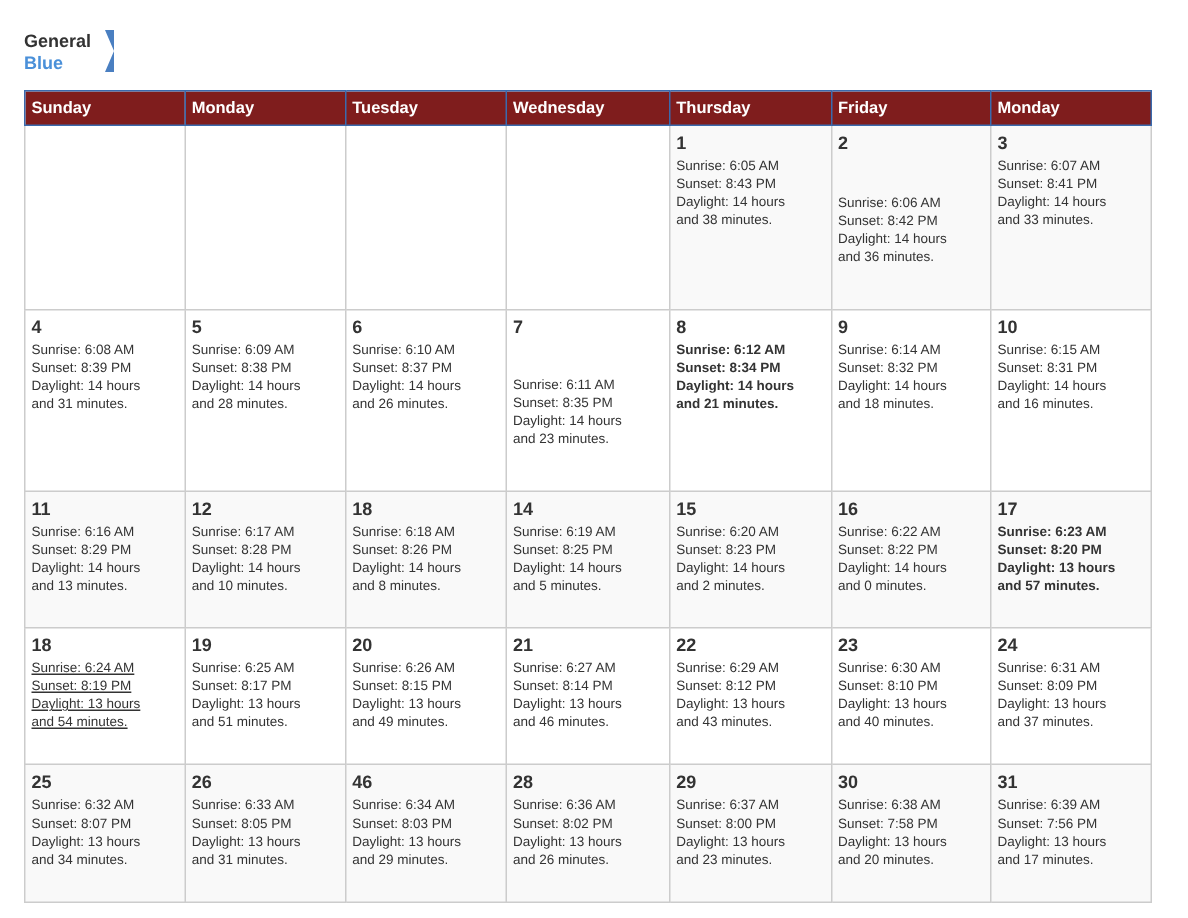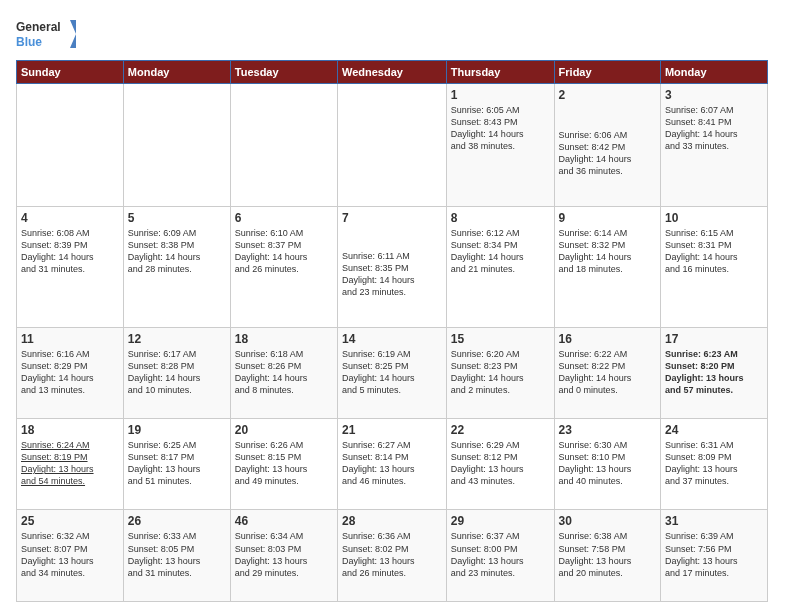--- a/index.html
+++ b/index.html
@@ -167,21 +167,21 @@
           </td>
           <td>
             <span class="day-number">7</span>
             <div class="day-info" style="white-space: pre-line; margin-top: 25px;">Sunrise: 6:11 AM
 Sunset: 8:35 PM
 Daylight: 14 hours
 and 23 minutes.</div>
           </td>
           <td>
             <span class="day-number">8</span>
-            <div class="day-info" style="white-space: pre-line;">Sunrise: 6:12 AM
+            <div class="day-info" style="white-space: pre-line; font-weight: bold;">Sunrise: 6:12 AM
 Sunset: 8:34 PM
 Daylight: 14 hours
 and 21 minutes.</div>
           </td>
           <td>
             <span class="day-number">9</span>
             <div class="day-info" style="white-space: pre-line;">Sunrise: 6:14 AM
 Sunset: 8:32 PM
 Daylight: 14 hours
 and 18 minutes.</div>

